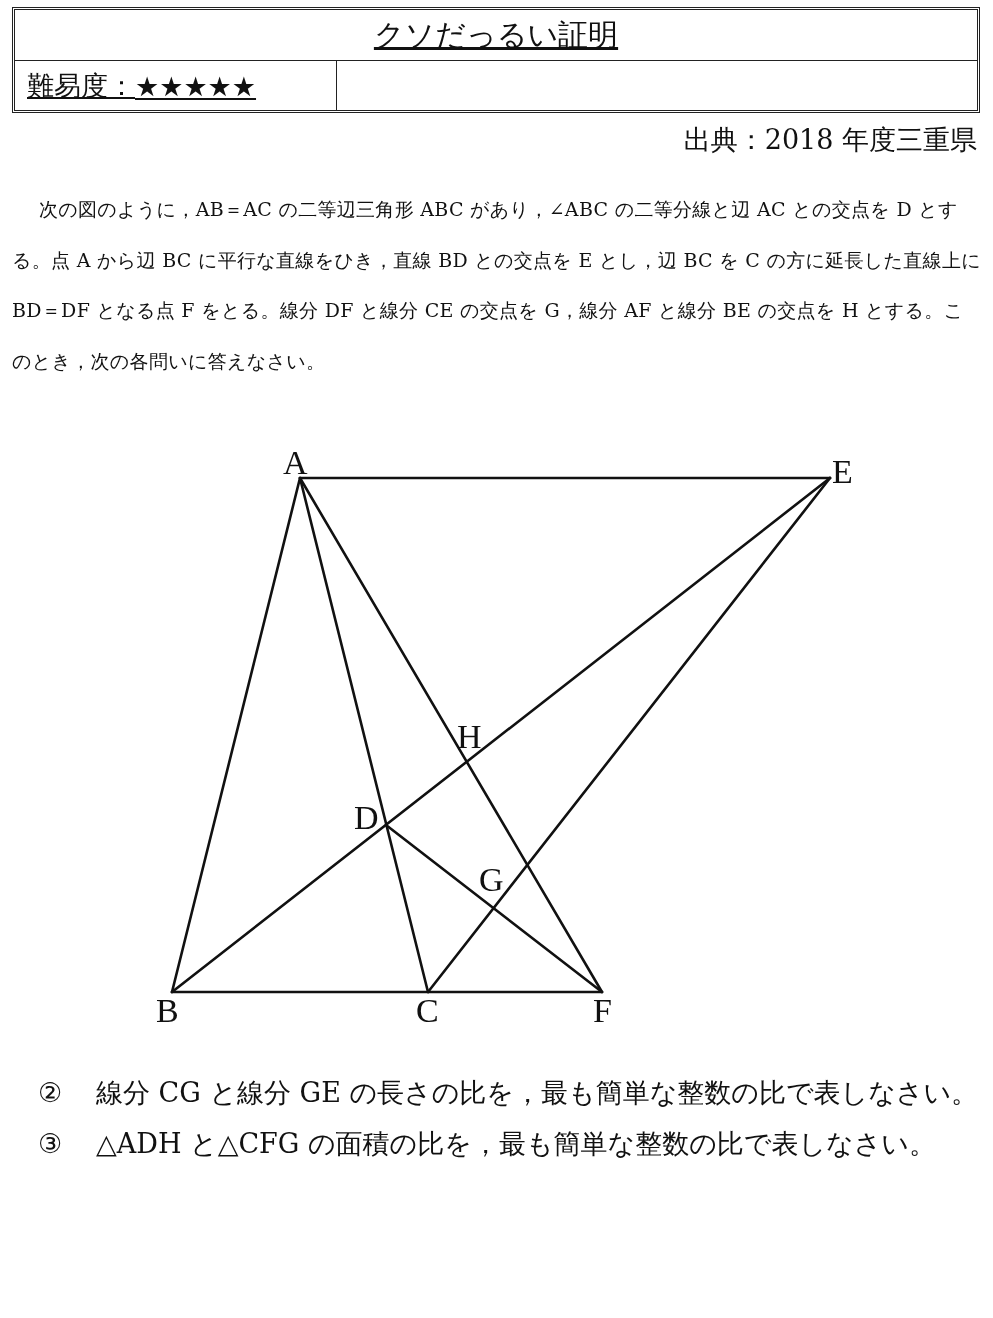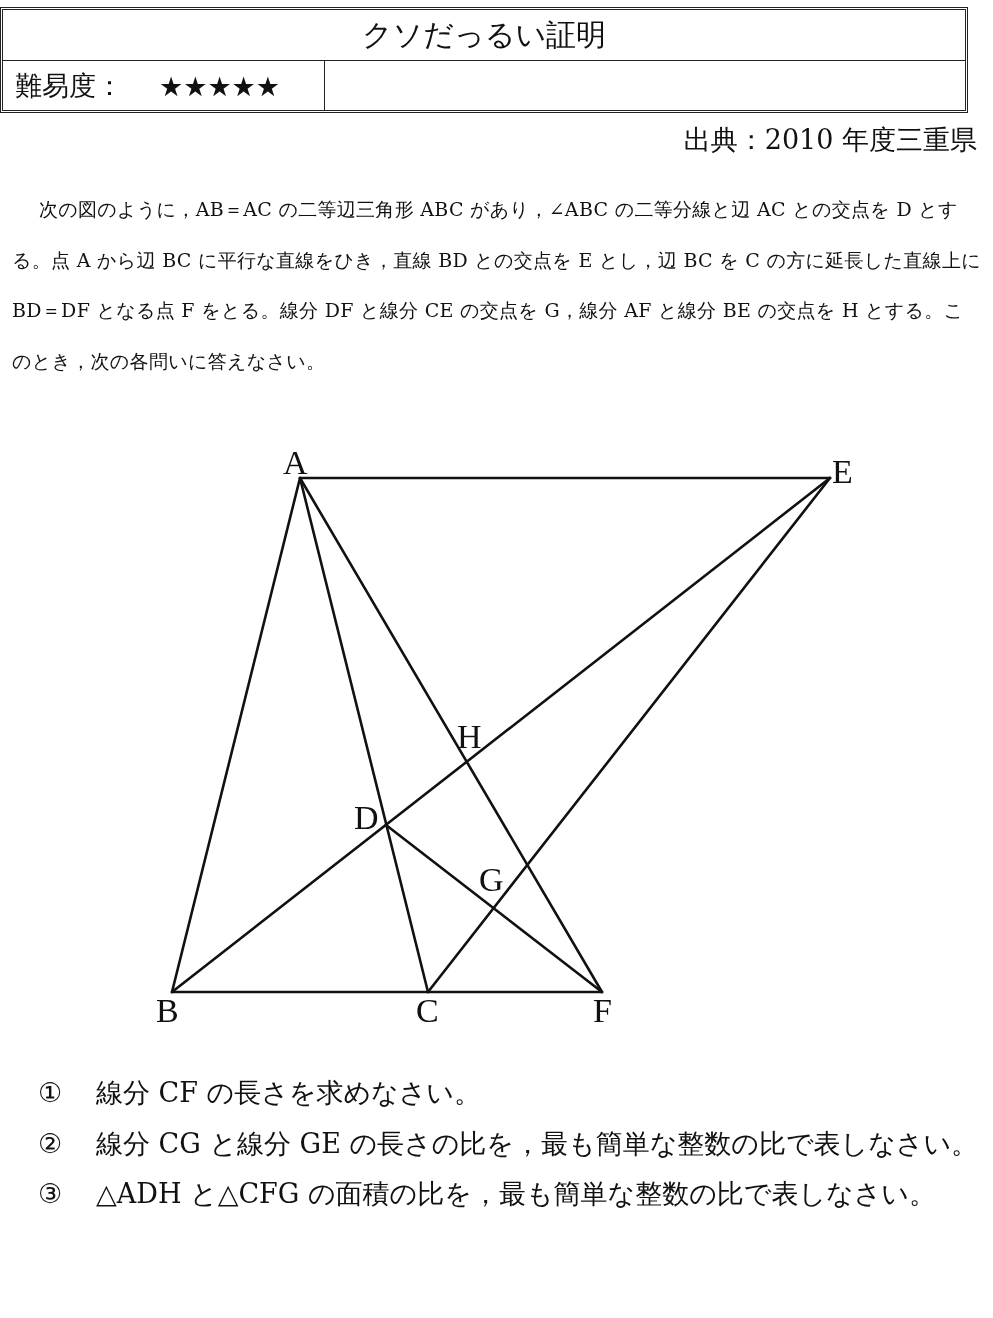--- a/index.html
+++ b/index.html
@@ -1,26 +1,26 @@
 <!DOCTYPE html>
 <html><head>
 <meta charset="utf-8">
 <style>
   html, body { margin:0; padding:0; background:#ffffff; }
   body { width:993px; height:1318px; position:relative; overflow:hidden;
          font-family:"DejaVu Serif","Liberation Serif",serif; color:#111; }
-  .header { position:absolute; left:0; top:7px; width:968px; height:106px;
-            border:3px double #222; box-sizing:border-box; }
+  .header { position:absolute; left:12px; top:7px; width:968px; height:106px;
+            border:3px double #222; box-sizing:border-box;text-decoration:underline; }
   .title-row { height:50px; border-bottom:1.5px solid #222; display:flex;
                align-items:center; justify-content:center;
                font-family:"DejaVu Sans","Liberation Sans",sans-serif; font-size:30px; }
   .meta-row { display:flex; height:50px; }
   .cell { display:flex; align-items:center; font-size:27px; padding:0 12px; box-sizing:border-box; }
   .cell.range { width:322px; border-right:1.5px solid #222; }
-  .cell.diff { width:322px; border-right:1.5px solid #222;gap:36px; }
+  .cell.diff { width:322px; border-right:1.5px solid #222; }
   .cell.score { flex:1; justify-content:space-between; }
   .source { position:absolute; right:16px; top:122px; font-size:27px; }
   .para { position:absolute; left:12px; top:184px; width:970px; font-size:19px;
           line-height:50.5px; text-indent:27px; letter-spacing:0.3px; }
   .figure { position:absolute; left:0; top:0; }
   .fig-label { font-family:"Liberation Serif","DejaVu Serif",serif; font-size:34px; }
   .questions { position:absolute; left:22px; top:1068px; font-size:27px; }
   .q { height:50.5px; line-height:50.5px; white-space:nowrap; }
   .q.sub { padding-left:16px; }
   .q .num { display:inline-block; width:58px; }
@@ -31,21 +31,21 @@
 <div class="header">
   <div class="title-row">クソだっるい証明</div>
   <div class="meta-row">
     <div class="cell diff">
       <span>難易度：</span>
       <span>★★★★★</span>
     </div>
   </div>
 </div>
 
-<div class="source">出典：2010 年度三重県</div>
+<div class="source">出典：2018 年度三重県</div>
 
 <div class="para">次の図のように，AB＝AC の二等辺三角形 ABC があり，∠ABC の二等分線と辺 AC との交点を D とする。点 A から辺 BC に平行な直線をひき，直線 BD との交点を E とし，辺 BC を C の方に延長した直線上に BD＝DF となる点 F をとる。線分 DF と線分 CE の交点を G，線分 AF と線分 BE の交点を H とする。このとき，次の各問いに答えなさい。</div>
 
 <svg class="figure" width="993" height="1060" viewBox="0 0 993 1060">
   <g stroke="#111" stroke-width="2.6" fill="none" stroke-linecap="round">
     <line x1="300" y1="478" x2="830" y2="478"></line>
     <line x1="300" y1="478" x2="172" y2="992"></line>
     <line x1="300" y1="478" x2="428" y2="992"></line>
     <line x1="300" y1="478" x2="602" y2="992"></line>
     <line x1="172" y1="992" x2="602" y2="992"></line>
@@ -60,21 +60,18 @@
     <text x="354" y="829">D</text>
     <text x="479" y="891">G</text>
     <text x="156" y="1022">B</text>
     <text x="416" y="1022">C</text>
     <text x="593" y="1022">F</text>
   </g>
 </svg>
 
 <div class="questions">
   <div class="q sub">
-    <span class="num">①</span><span>線分 CF の長さを求めなさい。</span>
-  </div>
-  <div class="q sub">
     <span class="num">②</span><span>線分 CG と線分 GE の長さの比を，最も簡単な整数の比で表しなさい。</span>
   </div>
   <div class="q sub">
     <span class="num">③</span><span>△ADH と△CFG の面積の比を，最も簡単な整数の比で表しなさい。</span>
   </div>
 </div>
 
 </body></html>

